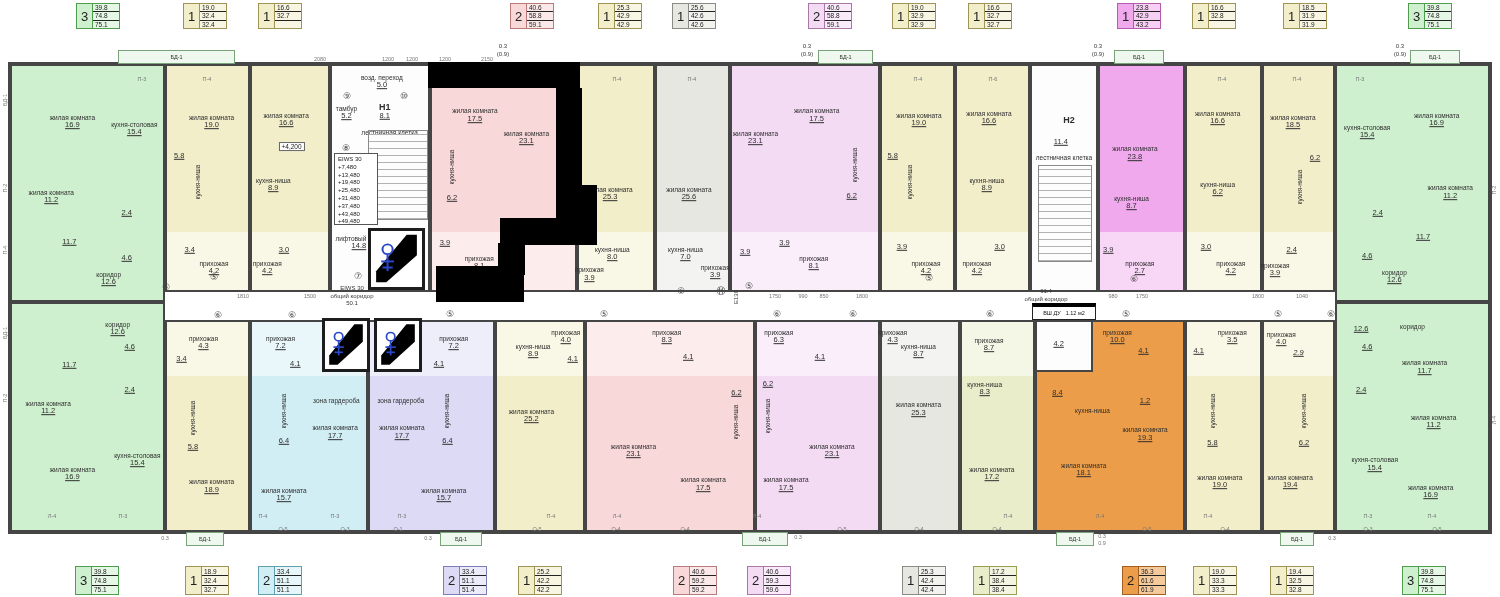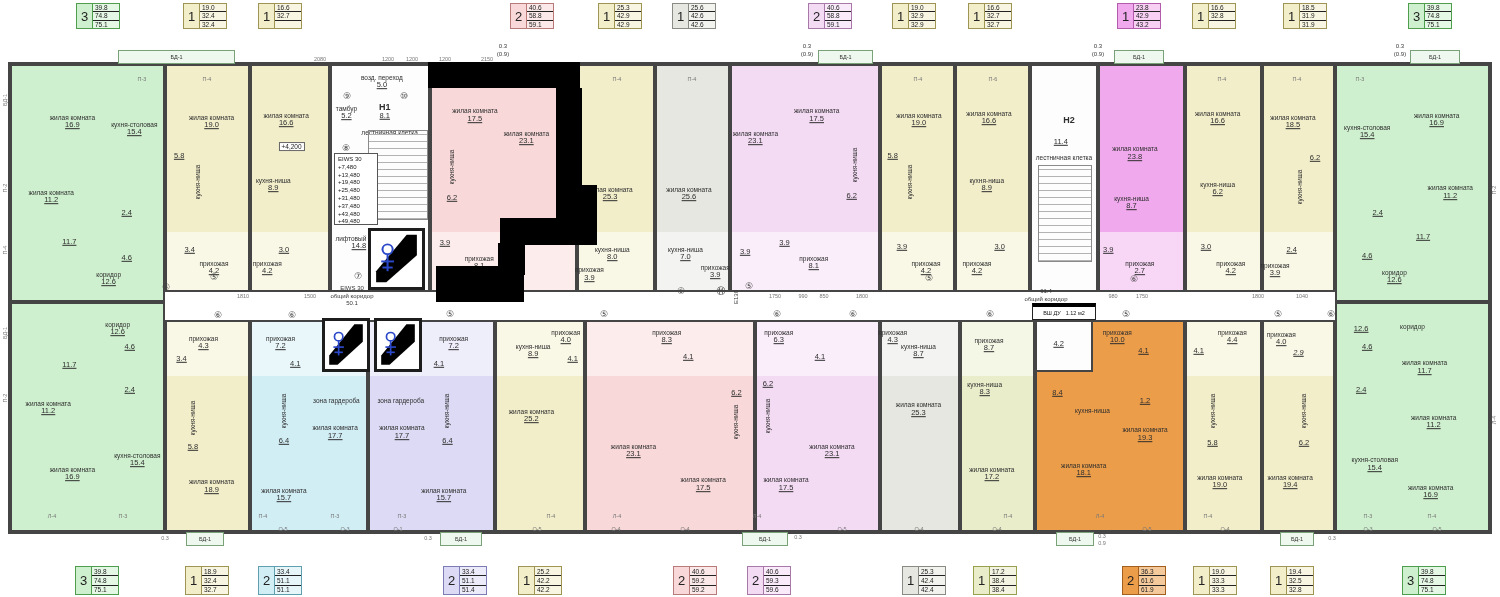--- a/index.html
+++ b/index.html
@@ -686,21 +686,21 @@
       </div>
       <div class="apt" style="left: 1035px; top: 320px; width: 58px; height: 52px; background: rgb(253, 253, 253); border-color: rgb(69, 69, 69);">
         <div class="room" style="left: 40%; top: 45%;">
           <span class="nu">4.2</span>
         </div>
       </div>
       <div class="apt" style="left: 1185px; top: 320px; width: 77px; height: 212px; background: rgb(242, 238, 202); border-color: rgb(69, 69, 69);">
         <div class="strip" style="top: 0px;"></div>
         <div class="room" style="left: 62%; top: 7%;">
           <span class="nm">прихожая</span>
-          <span class="nu">4.4</span>
+          <span class="nu">3.5</span>
         </div>
         <div class="room" style="left: 16%; top: 14%;">
           <span class="nu">4.1</span>
         </div>
         <div class="room vert" style="left: 35%; top: 43%;">
           <span class="nm">кухня-ниша</span>
         </div>
         <div class="room" style="left: 35%; top: 58%;">
           <span class="nu">5.8</span>
         </div>

